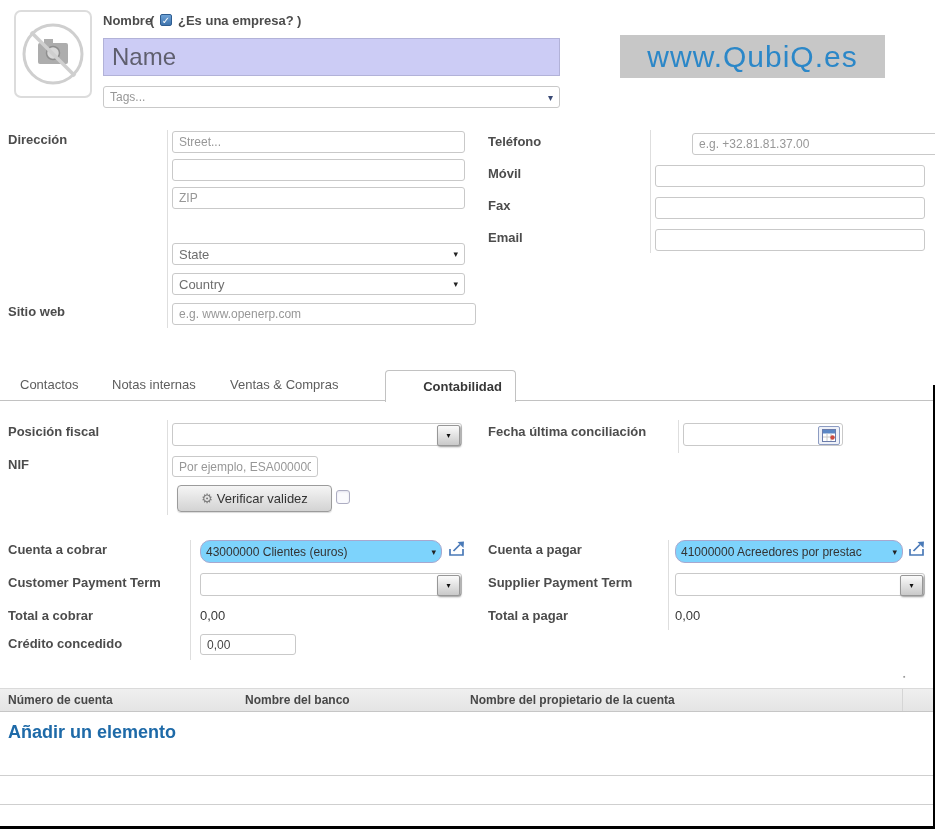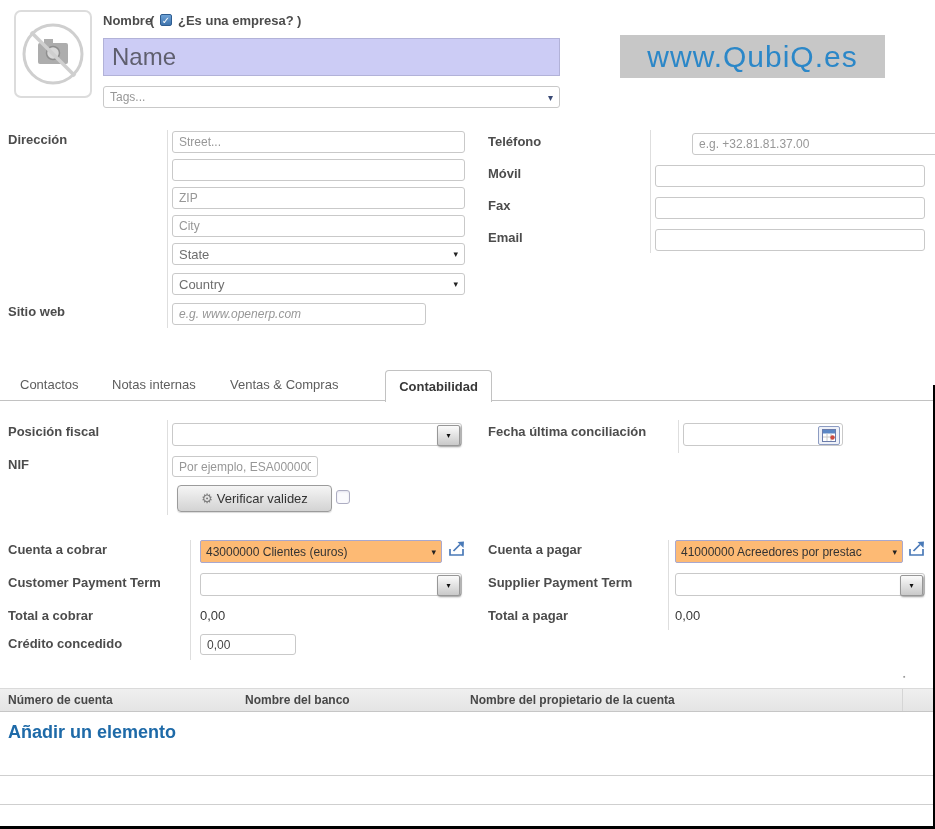--- a/index.html
+++ b/index.html
@@ -17,43 +17,43 @@
   .bigname{position:absolute;left:103px;top:38px;width:457px;height:38px;
            background:#ccccf5;border:1px solid #b2b2d8;border-radius:0;
            font-size:24px;color:#555;padding:0 8px;box-sizing:border-box;}
   .bigname::placeholder{color:#5f5f6e;}
 
   .selbox{position:absolute;border:1px solid #c9c9c9;border-radius:3px;background:#fff;
           box-sizing:border-box;height:22px;display:flex;align-items:center;
           font-size:13px;color:#6e6e6e;padding:0 6px;cursor:pointer;}
   .selbox .caret{margin-left:auto;font-size:9px;color:#222;}
 
-  .lavsel{position:absolute;height:23px;background:#fdba74;border:1px solid #a8a8cf;
-          border-radius:2px;box-sizing:border-box;display:flex;align-items:center;
+  .lavsel{position:absolute;height:23px;background:#7dd3fc;border:1px solid #a8a8cf;
+          border-radius:10px;box-sizing:border-box;display:flex;align-items:center;
           font-size:12px;color:#333;padding:0 5px;cursor:pointer;}
   .lavsel .txt{overflow:hidden;white-space:nowrap;flex:1;}
   .lavsel .caret{font-size:9px;color:#222;margin-left:3px;}
 
   .combobox{position:absolute;border:1px solid #c9c9c9;border-radius:3px;background:#fff;
             box-sizing:border-box;height:23px;}
   .combo-btn{position:absolute;top:1px;right:1px;width:21px;height:19px;
              background:linear-gradient(#fbfbfb,#c9c9c9);border:1px solid #979797;
              border-radius:2px;box-shadow:1px 1px 2px rgba(0,0,0,.4);
              display:flex;align-items:center;justify-content:center;
              font-size:8px;color:#111;cursor:pointer;}
 
   .datebtn{position:absolute;top:2px;right:2px;width:20px;height:17px;
            background:#eef1f8;border:1px solid #8d9cc2;border-radius:2px;
            display:flex;align-items:center;justify-content:center;cursor:pointer;}
 
   .tab{position:absolute;top:377px;font-size:13px;color:#5d5d5d;cursor:pointer;white-space:nowrap;}
   .tab-active{position:absolute;left:385px;top:370px;width:105px;height:31px;
               border:1px solid #c2c2c2;border-bottom:none;border-radius:4px 4px 0 0;
               background:#fff;z-index:2;display:flex;align-items:center;justify-content:center;
-              font-size:13px;font-weight:bold;color:#383838;cursor:pointer;}
+              font-size:13px;font-weight:bold;color:#383838;cursor:pointer;padding-left:24px;}
   .tabline{position:absolute;left:0;top:400px;width:935px;height:1px;background:#c2c2c2;}
 
   .btn{position:absolute;background:linear-gradient(#f5f5f5,#d3d3d3);
        border:1px solid #9b9b9b;border-radius:4px;font-size:13px;color:#333;
        display:flex;align-items:center;justify-content:center;gap:4px;cursor:pointer;
        box-shadow:0 1px 1px rgba(0,0,0,.15);}
 
   .checkbox-sm{position:absolute;width:12px;height:12px;border-radius:2px;
                background:linear-gradient(#6ea3d8,#3f74ad);border:1px solid #2e5d91;
                color:#fff;font-size:10px;line-height:12px;text-align:center;cursor:pointer;box-sizing:border-box;}
@@ -112,31 +112,30 @@
     <span class="caret" style="color:#3a4a75;font-size:10px;">▾</span>
   </div>
 
   <div class="watermark">www.QubiQ.es</div>
 
   <div class="vsep" style="left:167px;top:130px;height:198px;"></div>
   <div class="label" style="left:8px;top:132px;">Dirección</div>
   <input class="tinput" style="left: 172px; top: 131px; width: 293px;" placeholder="Street...">
   <input class="tinput" style="left: 172px; top: 159px; width: 293px;" value="">
   <input class="tinput" style="left: 172px; top: 187px; width: 293px;" placeholder="ZIP">
-  <input class="tinput" style="left: 172px; top: 215px; width: 293px;" placeholder="City">
   <div class="selbox" style="left:172px;top:243px;width:293px;">
     <span>State</span>
     <span class="caret">▾</span>
   </div>
   <div class="selbox" style="left:172px;top:273px;width:293px;">
     <span>Country</span>
     <span class="caret">▾</span>
   </div>
   <div class="label" style="left:8px;top:304px;">Sitio web</div>
-  <input class="tinput" style="left: 172px; top: 303px; width: 254px; font-style: italic;" placeholder="e.g. www.openerp.com">
+  <input class="tinput" style="left: 172px; top: 303px; width: 304px;" placeholder="e.g. www.openerp.com">
 
   <div class="vsep" style="left:650px;top:130px;height:123px;"></div>
   <div class="label" style="left:488px;top:134px;">Teléfono</div>
   <input class="tinput" style="left: 692px; top: 133px; width: 270px;" placeholder="e.g. +32.81.81.37.00">
   <div class="label" style="left:488px;top:166px;">Móvil</div>
   <input class="tinput" style="left: 655px; top: 165px; width: 270px;">
   <div class="label" style="left:488px;top:198px;">Fax</div>
   <input class="tinput" style="left: 655px; top: 197px; width: 270px;">
   <div class="label" style="left:488px;top:230px;">Email</div>
   <input class="tinput" style="left: 655px; top: 229px; width: 270px;">

